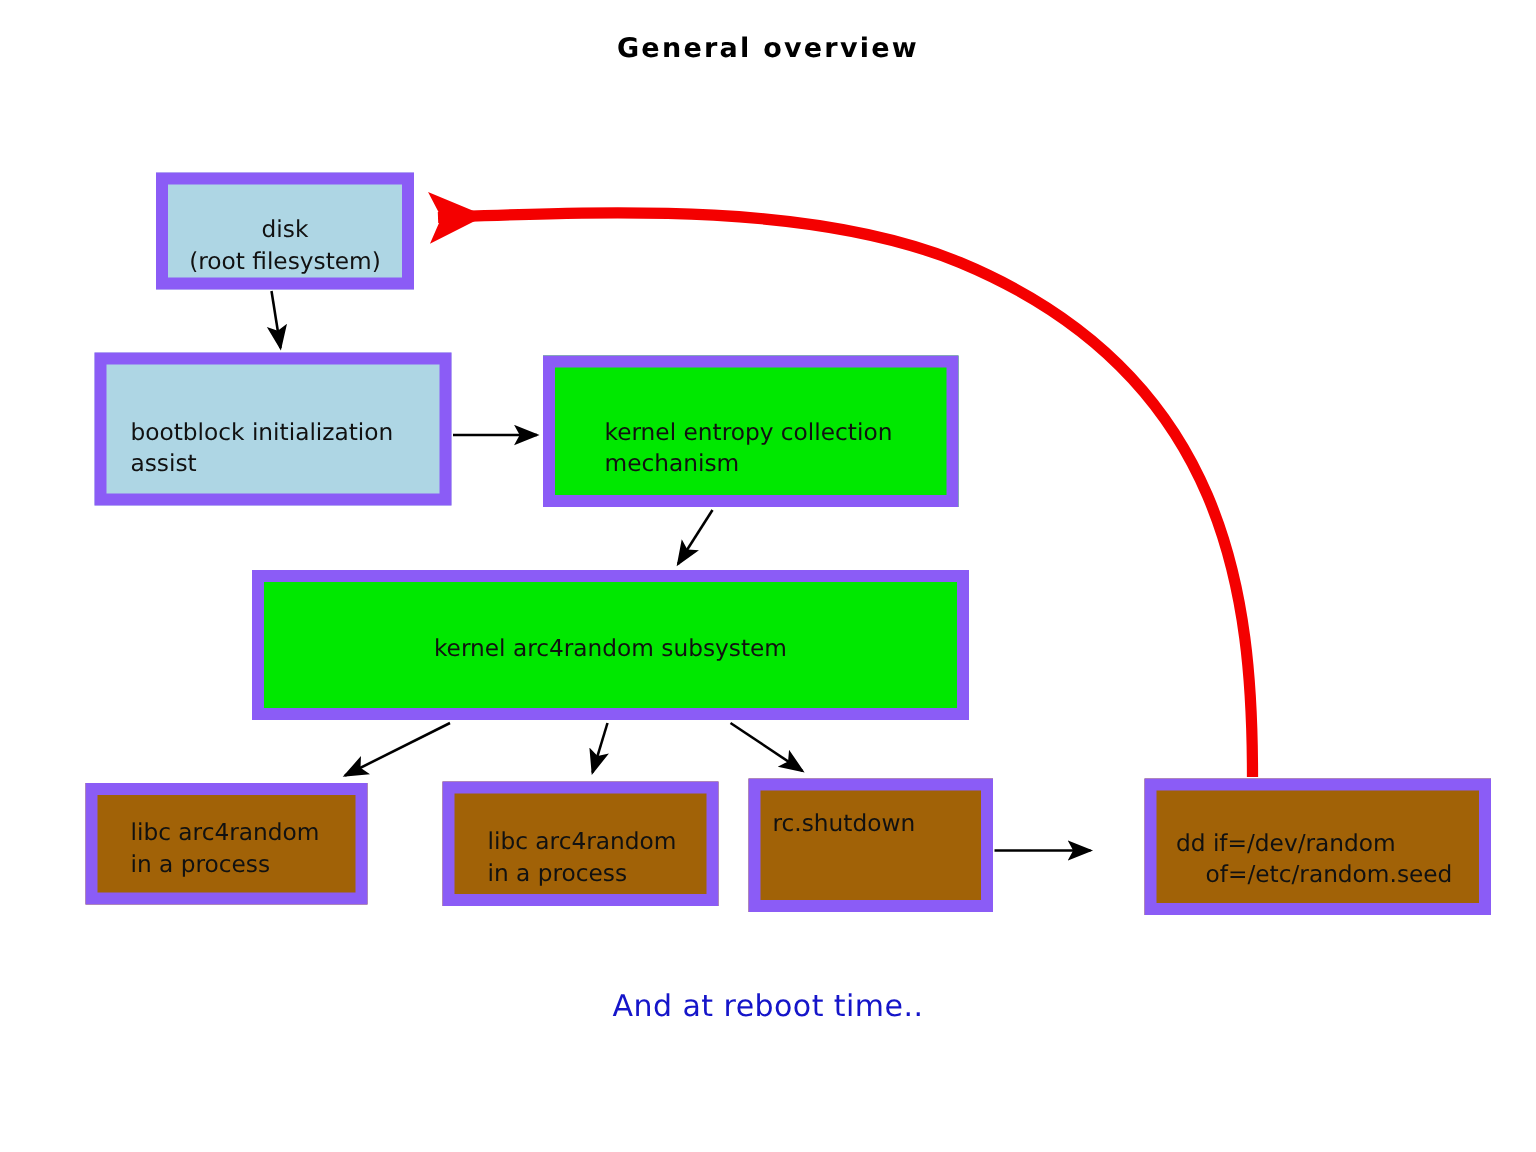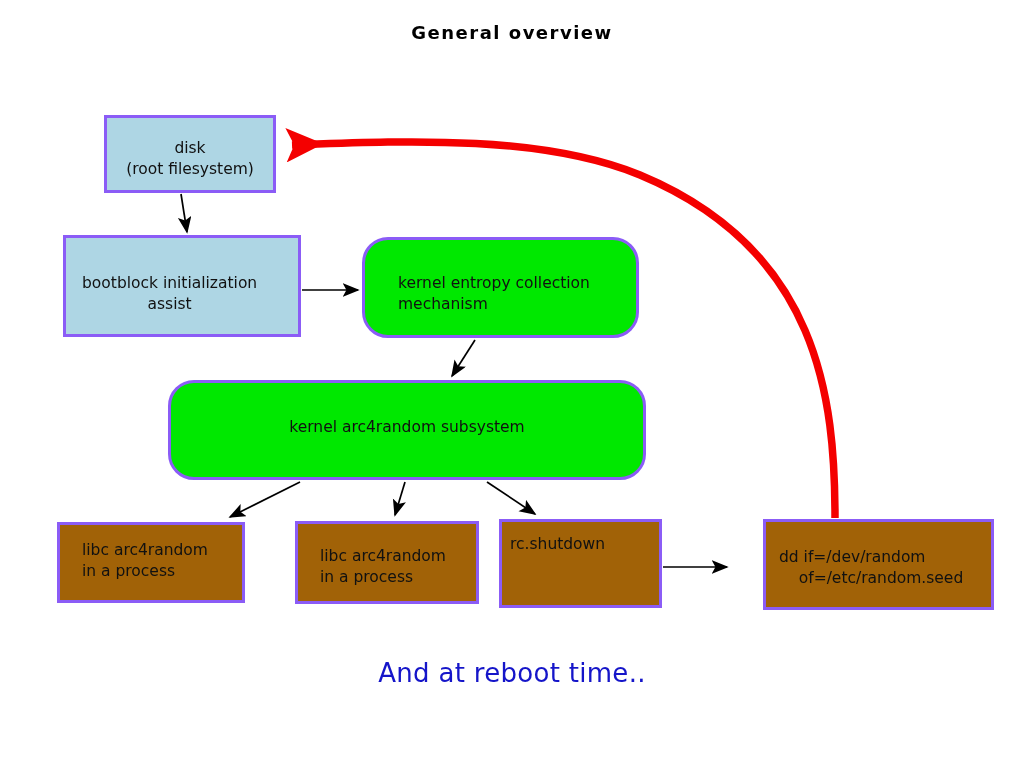--- a/index.html
+++ b/index.html
@@ -36,47 +36,47 @@
     letter-spacing: 1.5px;
     color: #000000;
   }
   .caption {
     position: absolute;
     left: 0;
     top: 658px;
     width: 1024px;
     text-align: center;
     font-family: "DejaVu Sans", sans-serif;
-    font-size: 26px;
+    font-size: 20px;
     letter-spacing: 0.3px;
     color: #1515c9;
   }
   .node {
     position: absolute;
     box-sizing: border-box;
-    border: 3px solid #8b5cf6;
+    border: 8px solid #8b5cf6;
     color: #111111;
     font-size: 15.5px;
     line-height: 1.35;
     white-space: pre;
   }
   .node .txt {
     position: absolute;
     white-space: pre;
   }
   .blue   { background: #aed6e4; }
-  .green  { background: #00e800; border-radius: 26px; }
+  .green  { background: #00e800; }
   .orange { background: #a16207; }
 
   
   #node-disk        { left:104px; top:115px; width:172px; height:78px; }
   #node-disk .txt   { left:0; right:0; top:20px; text-align:center; }
 
   #node-bootblock      { left:63px;  top:235px; width:238px; height:102px; }
-  #node-bootblock .txt { left:16px;  top:35px;text-align:center; }
+  #node-bootblock .txt { left:16px;  top:35px; }
 
   #node-entropy        { left:362px; top:237px; width:277px; height:101px; }
   #node-entropy .txt   { left:33px;  top:33px; }
 
   #node-arc4           { left:168px; top:380px; width:478px; height:100px;padding-left:44px; }
   #node-arc4 .txt      { left:0; right:0; top:34px; text-align:center; }
 
   #node-libc1          { left:57px;  top:522px; width:188px; height:81px; }
   #node-libc1 .txt     { left:22px;  top:15px; }
 

